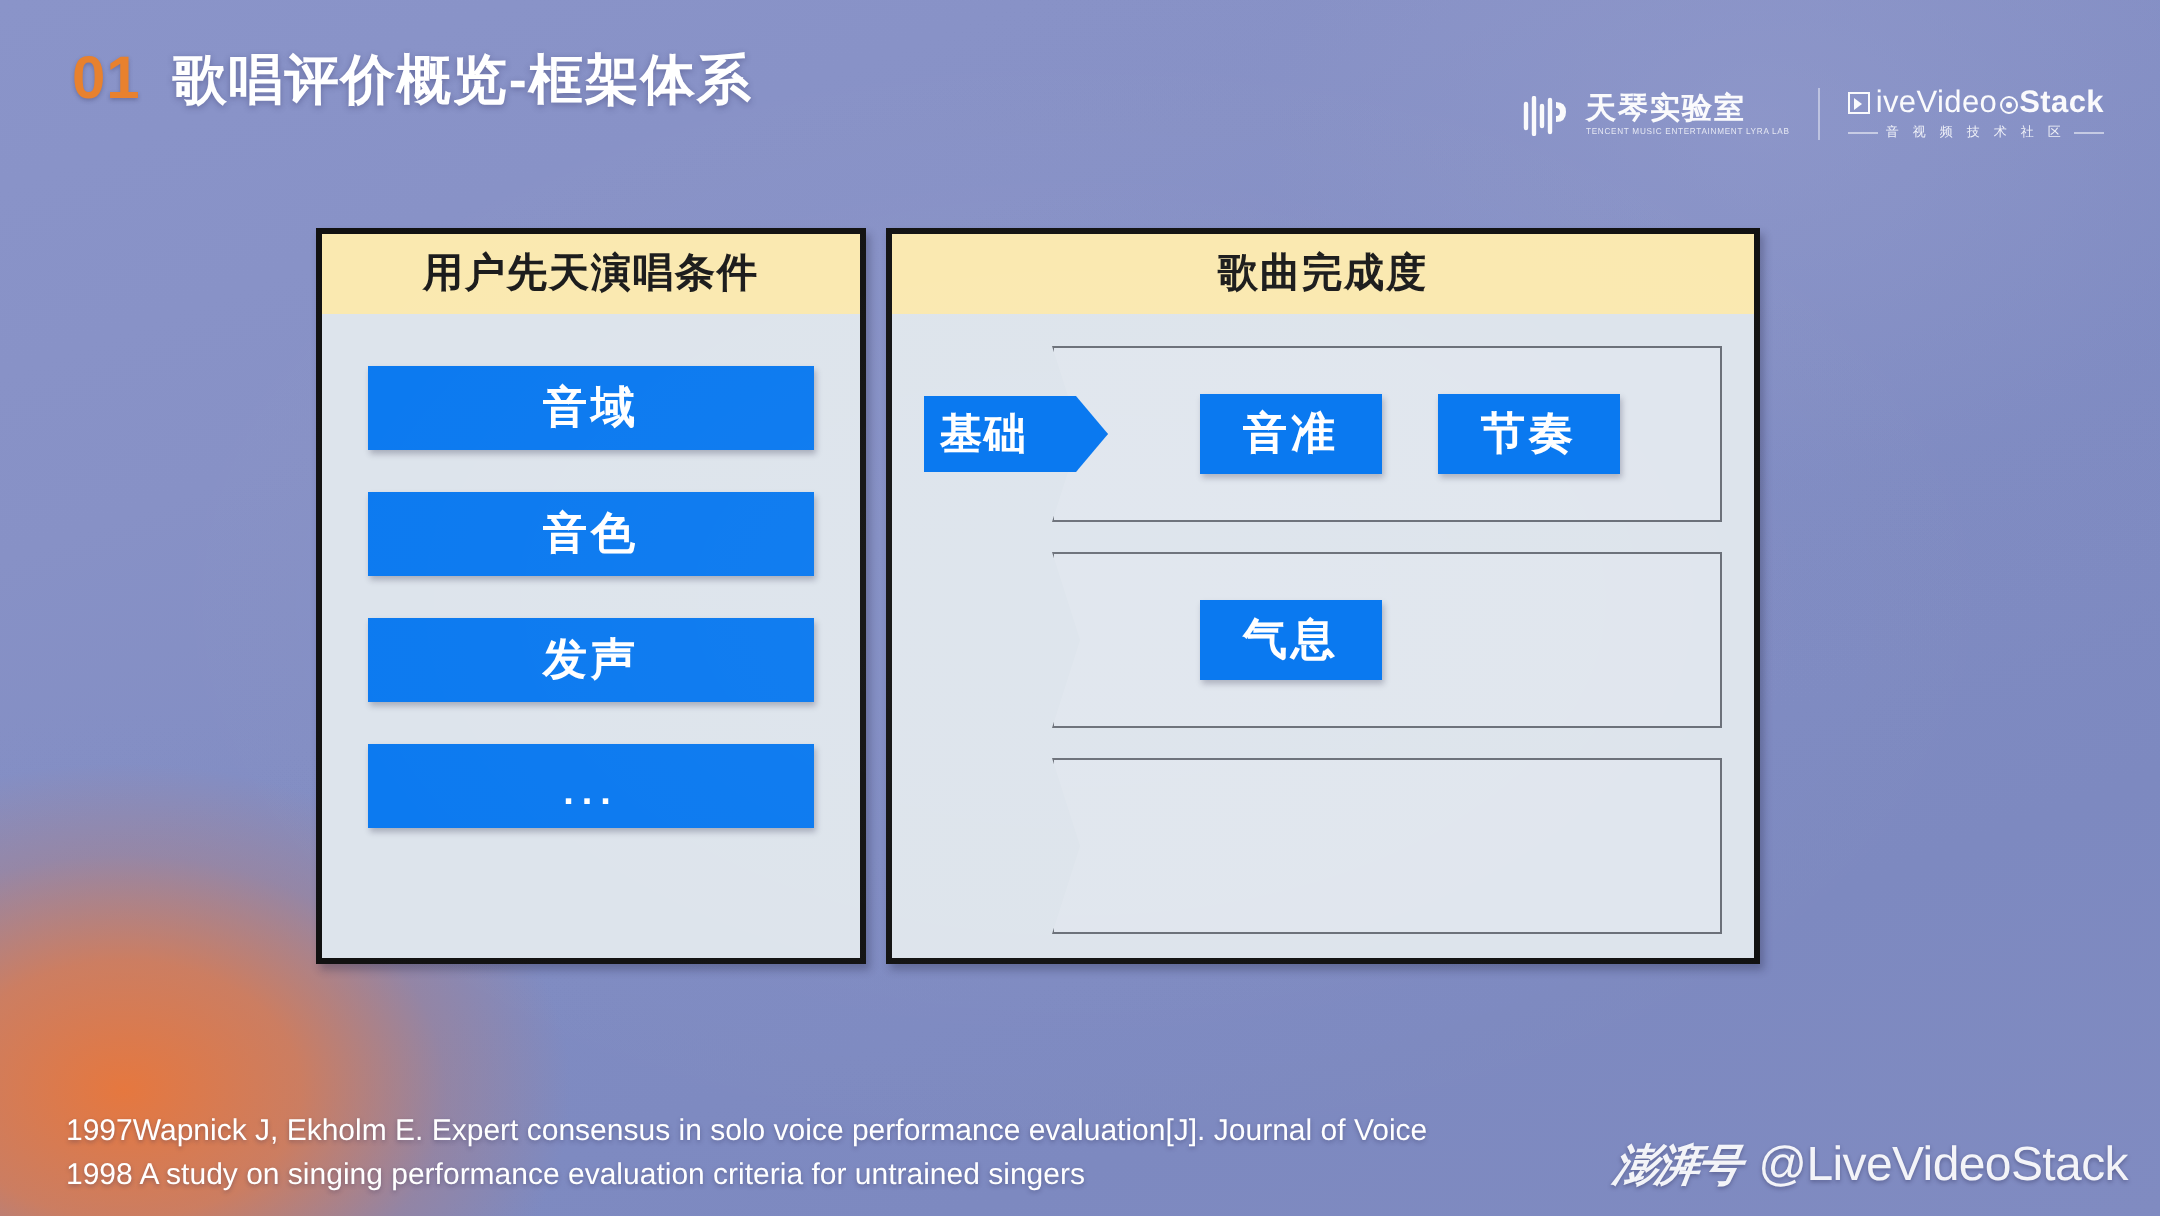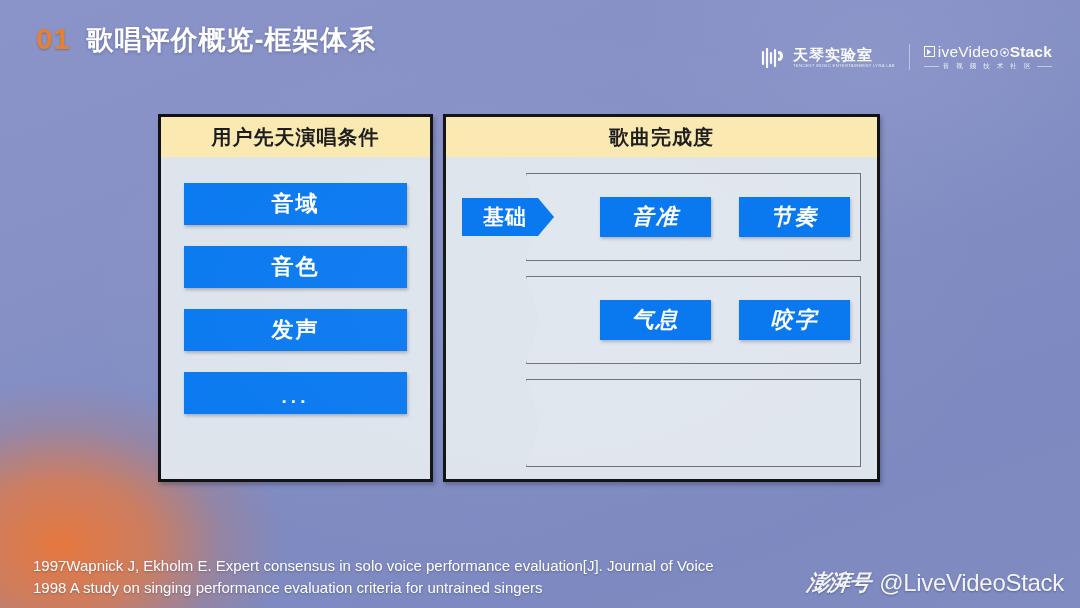--- a/index.html
+++ b/index.html
@@ -93,33 +93,32 @@
     position: absolute; left: 64px; top: 0; right: 0; height: 88px;
     background: rgba(255,255,255,0.10);
     border: 1.5px solid #6a6f78;
     clip-path: polygon(0 0, 100% 0, 100% 100%, 0 100%, 14px 50%);
   }
   .tier-tag {
     position: absolute; left: 0; top: 25px;
     height: 38px; width: 92px;
     background: #0a79f0;
     color: #fff; font-size: 21px; font-weight: bold; letter-spacing: 1px;
-    display: flex; align-items: center; padding-left: 21px;
+    display: flex; align-items: center; padding-left: 8px;
     clip-path: polygon(0 0, 76px 0, 92px 50%, 76px 100%, 0 100%);
     box-shadow: 1px 2px 3px rgba(30,30,60,0.25);
     z-index: 2;
   }
   .tier-chips { position: absolute; left: 138px; top: 24px; display: flex; gap: 28px; z-index: 2; }
   .chip {
-    width: 111px; height: 40px;
+    width: 91px; height: 40px;
     background: #0a79f0; color: #fff;
     font-size: 22px; font-weight: bold; letter-spacing: 2px;
     display:flex; align-items:center; justify-content:center;
     box-shadow: 1px 2px 3px rgba(30,30,60,0.26);
-    font-style: italic;
   }
 
   
   .footer {
     position: absolute; left: 33px; bottom: 9px;
     color: #ffffff; font-size: 15px; line-height: 22px;
     text-shadow: 0 1px 2px rgba(40,40,80,0.35);
     white-space: nowrap;
   }
   .watermark {
@@ -192,21 +191,20 @@
         <div class="tier-chips">
           <div class="chip">音准</div>
           <div class="chip">节奏</div>
         </div>
       </div>
 
       <div class="tier-row">
         <div class="tier-box"></div>
         <div class="tier-chips">
           <div class="chip">气息</div>
-          <div class="chip">咬字</div>
         </div>
       </div>
 
       <div class="tier-row">
         <div class="tier-box"></div>
       </div>
 
     </div>
   </div>
 

